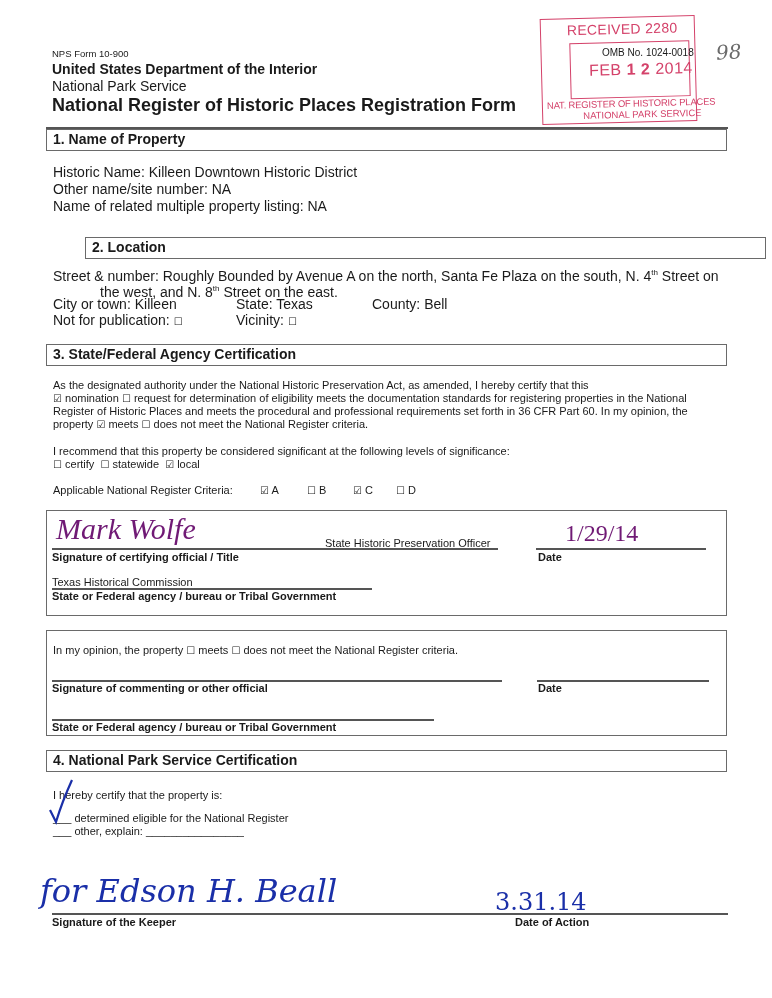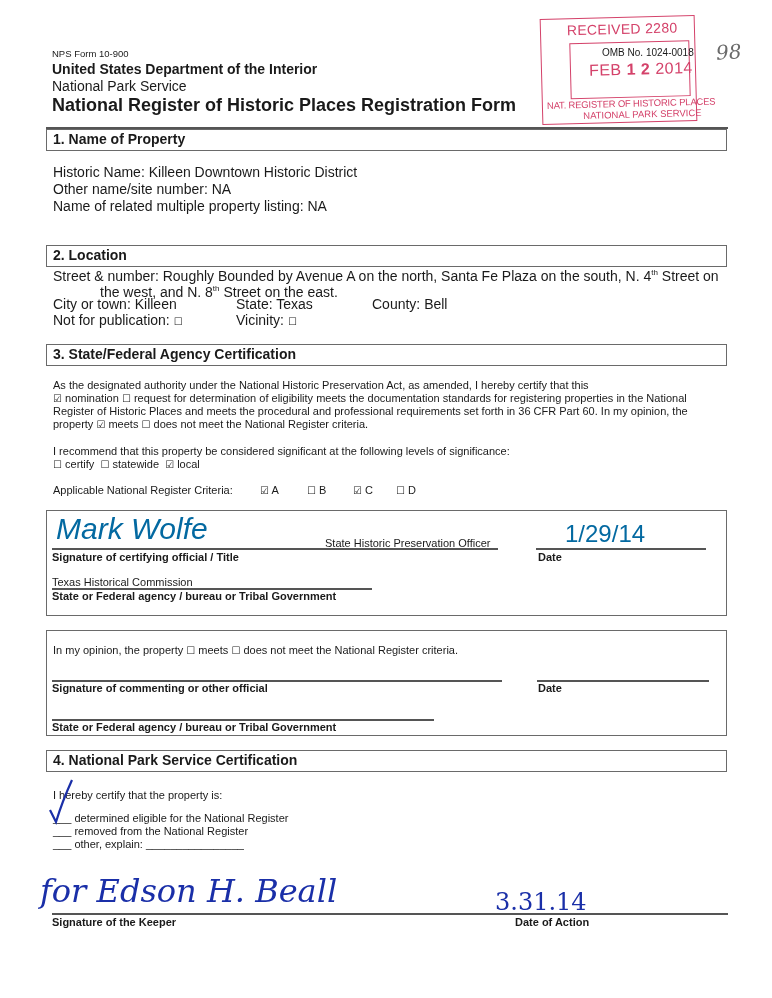--- a/index.html
+++ b/index.html
@@ -36,21 +36,21 @@
 
   .body14 { font-size: 14px; line-height: 17px; }
   .small { font-size: 11px; line-height: 13.5px; }
   .box-glyph { font-family: "DejaVu Sans", sans-serif; font-size: 10px; }
 
   
   .sigbox { left: 46px; width: 679px; border: 1.5px solid #6a6a6a; }
   .line { height: 1.5px; background: #555; }
   .lbl { font-size: 11px; font-weight: bold; }
   .ul { font-size: 11px; }
-  .hand { font-family: Liberation Sans, sans-serif; font-style: italic; color: #0369a1; }
+  .hand { font-family: Liberation Serif, serif; font-style: italic; color: #701a75; }
   .hand-blue { font-family: "DejaVu Serif", serif; font-style: italic; color: #1a2fa8; }
   sup { font-size: 8px; }
 </style>
 </head>
 <body>
 
 <div class="abs t form-no">NPS Form 10-900</div>
 <div class="abs t dept">United States Department of the Interior</div>
 <div class="abs t nps">National Park Service</div>
 <div class="abs t title">National Register of Historic Places Registration Form</div>
@@ -72,21 +72,21 @@
 
 <div class="abs rule" style="top:127px;"></div>
 
 <div class="abs sec" style="top:129px;">
   <span class="t">1. Name of Property</span>
 </div>
 <div class="abs t body14" style="left:53px; top:164px;">Historic Name: Killeen Downtown Historic District</div>
 <div class="abs t body14" style="left:53px; top:181px;">Other name/site number: NA</div>
 <div class="abs t body14" style="left:53px; top:198px;">Name of related multiple property listing: NA</div>
 
-<div class="abs sec" style="top:245px;">
+<div class="abs sec" style="top:237px;margin-left:39px;">
   <span class="t">2.  Location</span>
 </div>
 <div class="abs t body14" style="left:53px; top:264px;">
   <span>Street &amp; number: Roughly Bounded by Avenue A on the north, Santa Fe Plaza on the south, N. 4</span><sup>th</sup><span> Street on</span>
 </div>
 <div class="abs t body14" style="left:100px; top:280px;">
   <span>the west, and N. 8</span><sup>th</sup><span> Street on the east.</span>
 </div>
 <div class="abs t body14" style="left:53px; top:296px;">City or town: Killeen</div>
 <div class="abs t body14" style="left:236px; top:296px;">State: Texas</div>
@@ -172,21 +172,20 @@
 <div class="abs line" style="left:52px; top:719px; width:382px;"></div>
 <div class="abs t lbl" style="left:52px; top:721px;">State or Federal agency / bureau or Tribal Government</div>
 
 <div class="abs sec" style="top:750px;">
   <span class="t">4. National Park Service Certification</span>
 </div>
 <div class="abs t" style="left:53px; top:789px; font-size:11px;">I hereby certify that the property is:</div>
 
 <div class="abs" style="left:53px; top:812px; font-size:11px; line-height:13px;">
   <div class="t"><span>___ </span><span>determined eligible for the National Register</span></div>
-  <div class="t"><span>___ </span><span>removed from the National Register</span></div>
   <div class="t"><span>___ </span><span>other, explain:</span> <span>________________</span></div>
 </div>
 
 <svg class="abs" style="left:44px; top:778px;" width="30" height="50">
   <path d="M6 32 Q9 38 12 44 Q18 24 28 2" stroke="#1a2fa8" stroke-width="2.2" fill="none"></path>
 </svg>
 
 <div class="abs t hand-blue" style="left:40px; top:872px; font-size:32px;">for Edson H. Beall</div>
 <div class="abs t hand-blue" style="left:495px; top:888px; font-size:24px; font-style: normal;">3.31.14</div>
 <div class="abs line" style="left:52px; top:913px; width:676px;"></div>

